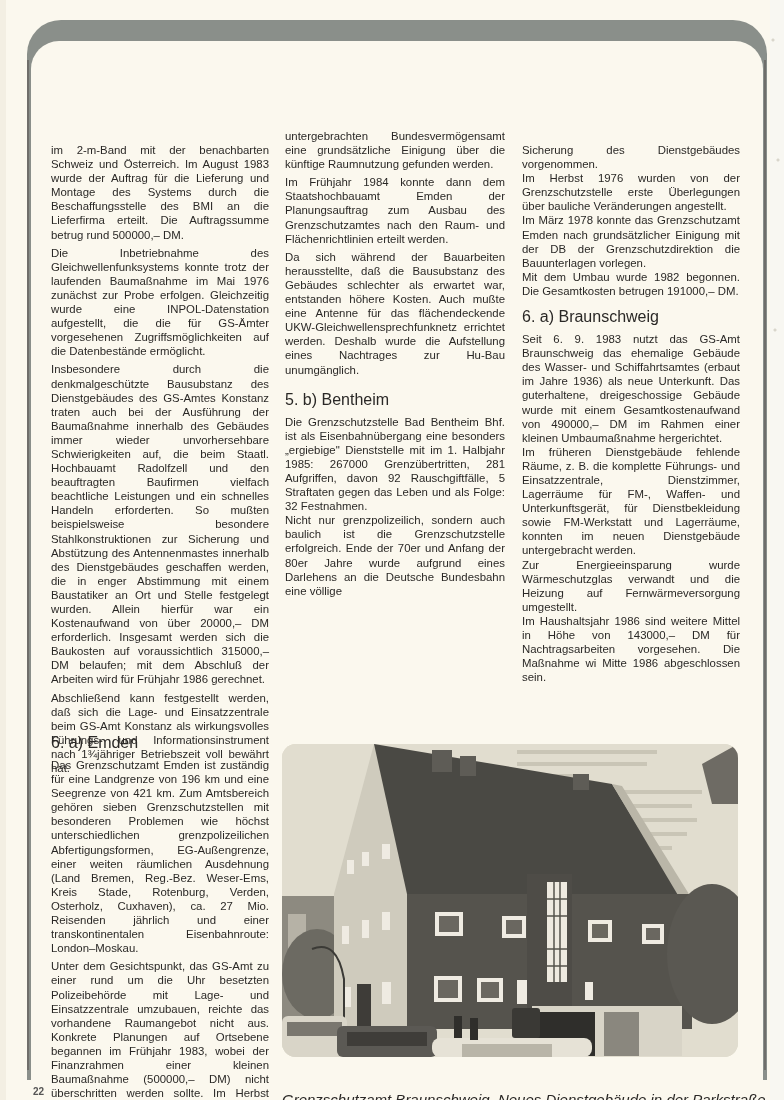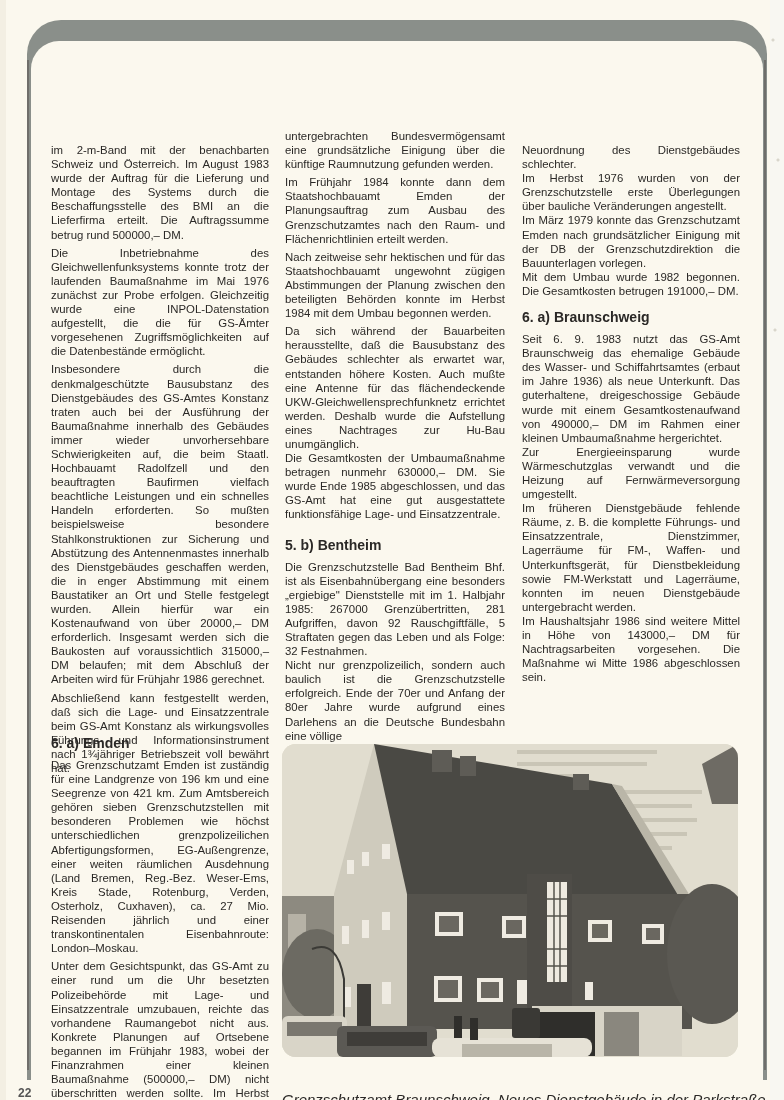--- a/index.html
+++ b/index.html
@@ -45,27 +45,27 @@
     font-size:11.4px; line-height:14.1px;
     text-align:justify;
   }
   .col p { margin:0 0 4px 0; hyphens:manual; }
   .col p.tight { margin-bottom:0; }
   .col1 { left:51px; top:143px; width:218px; }
   .col2 { left:285px; top:129px; width:220px; }
   .col3 { left:522px; top:143px; width:218px; }
   .col1b { left:51px; top:736px; width:218px; }
   h3 {
-    font-size:14px; font-weight:bold; margin:0 0 8px 0; line-height:14px;
+    font-size:16px; font-weight:normal; margin:0 0 8px 0; line-height:14px;
   }
   .col2 h3 { margin-top:16px; }
   .col3 h3 { margin-top:12px; }
   .page-number {
-    position:absolute; left:18px; top:1086px;
-    font-size:12px; font-weight:bold; color:#555;
+    position:absolute; left:33px; top:1086px;
+    font-size:10px; font-weight:bold; color:#555;
   }
   .photo {
     position:absolute; left:282px; top:744px; width:456px; height:313px;
     border-radius:14px; overflow:hidden;
     background:#dcd8c9;
   }
   .photo svg { display:block; }
   .caption {
     position:absolute; left:282px; top:1061px; width:470px;
     font-size:15px; font-style:italic; color:#2a2826;
@@ -93,37 +93,35 @@
 
 <div class="col col1b">
   <h3>6. a) Emden</h3>
   <p>Das Grenzschutzamt Emden ist zuständig für eine Landgrenze von 196 km und eine Seegrenze von 421 km. Zum Amtsbereich gehören sieben Grenzschutzstellen mit besonderen Problemen wie höchst unterschiedlichen grenzpolizeilichen Abfertigungsformen, EG-Außengrenze, einer weiten räumlichen Ausdehnung (Land Bremen, Reg.-Bez. Weser-Ems, Kreis Stade, Rotenburg, Verden, Osterholz, Cuxhaven), ca. 27 Mio. Reisenden jährlich und einer transkontinentalen Eisenbahnroute: London–Moskau.</p>
   <p>Unter dem Gesichtspunkt, das GS-Amt zu einer rund um die Uhr besetzten Polizeibehörde mit Lage- und Einsatzzentrale umzubauen, reichte das vorhandene Raumangebot nicht aus. Konkrete Planungen auf Ortsebene begannen im Frühjahr 1983, wobei der Finanzrahmen einer kleinen Baumaßnahme (500000,– DM) nicht überschritten werden sollte. Im Herbst 1983 konnte mit dem im gleichen Gebäude</p>
 </div>
 
 <div class="col col2">
   <p>untergebrachten Bundesvermögensamt eine grundsätzliche Einigung über die künftige Raumnutzung gefunden werden.</p>
   <p>Im Frühjahr 1984 konnte dann dem Staatshochbauamt Emden der Planungsauftrag zum Ausbau des Grenzschutzamtes nach den Raum- und Flächenrichtlinien erteilt werden.</p>
-  <p>Nach zeitweise sehr hektischen und für das Staatshochbauamt ungewohnt zügigen Abstimmungen der Planung zwischen den beteiligten Behörden konnte im Herbst 1984 mit dem Umbau begonnen werden.</p>
   <p class="tight">Da sich während der Bauarbeiten herausstellte, daß die Bausubstanz des Gebäudes schlechter als erwartet war, entstanden höhere Kosten. Auch mußte eine Antenne für das flächendeckende UKW-Gleichwellensprechfunknetz errichtet werden. Deshalb wurde die Aufstellung eines Nachtrages zur Hu-Bau unumgänglich.</p>
-  <p>Die Gesamtkosten der Umbaumaßnahme betragen nunmehr 630000,– DM. Sie wurde Ende 1985 abgeschlossen, und das GS-Amt hat eine gut ausgestattete funktionsfähige Lage- und Einsatzzentrale.</p>
   <h3>5. b) Bentheim</h3>
   <p class="tight">Die Grenzschutzstelle Bad Bentheim Bhf. ist als Eisenbahnübergang eine besonders „ergiebige" Dienststelle mit im 1. Halbjahr 1985: 267000 Grenzübertritten, 281 Aufgriffen, davon 92 Rauschgiftfälle, 5 Straftaten gegen das Leben und als Folge: 32 Festnahmen.</p>
   <p>Nicht nur grenzpolizeilich, sondern auch baulich ist die Grenzschutzstelle erfolgreich. Ende der 70er und Anfang der 80er Jahre wurde aufgrund eines Darlehens an die Deutsche Bundesbahn eine völlige</p>
 </div>
 
 <div class="col col3">
-  <p class="tight">Neuordnung des Dienstgebäudes schlechter.</p>
+  <p class="tight">Sicherung des Dienstgebäudes vorgenommen.</p>
   <p class="tight">Im Herbst 1976 wurden von der Grenzschutzstelle erste Überlegungen über bauliche Veränderungen angestellt.</p>
-  <p class="tight">Im März 1979 konnte das Grenzschutzamt Emden nach grundsätzlicher Einigung mit der DB der Grenzschutzdirektion die Bauunterlagen vorlegen.</p>
+  <p class="tight">Im März 1978 konnte das Grenzschutzamt Emden nach grundsätzlicher Einigung mit der DB der Grenzschutzdirektion die Bauunterlagen vorlegen.</p>
   <p>Mit dem Umbau wurde 1982 begonnen. Die Gesamtkosten betrugen 191000,– DM.</p>
   <h3>6. a) Braunschweig</h3>
   <p class="tight">Seit 6. 9. 1983 nutzt das GS-Amt Braunschweig das ehemalige Gebäude des Wasser- und Schiffahrtsamtes (erbaut im Jahre 1936) als neue Unterkunft. Das guterhaltene, dreigeschossige Gebäude wurde mit einem Gesamtkostenaufwand von 490000,– DM im Rahmen einer kleinen Umbaumaßnahme hergerichtet.</p>
+  <p class="tight">Im früheren Dienstgebäude fehlende Räume, z. B. die komplette Führungs- und Einsatzzentrale, Dienstzimmer, Lagerräume für FM-, Waffen- und Unterkunftsgerät, für Dienstbekleidung sowie FM-Werkstatt und Lagerräume, konnten im neuen Dienstgebäude untergebracht werden.</p>
   <p class="tight">Zur Energieeinsparung wurde Wärmeschutzglas verwandt und die Heizung auf Fernwärmeversorgung umgestellt.</p>
-  <p class="tight">Im früheren Dienstgebäude fehlende Räume, z. B. die komplette Führungs- und Einsatzzentrale, Dienstzimmer, Lagerräume für FM-, Waffen- und Unterkunftsgerät, für Dienstbekleidung sowie FM-Werkstatt und Lagerräume, konnten im neuen Dienstgebäude untergebracht werden.</p>
   <p>Im Haushaltsjahr 1986 sind weitere Mittel in Höhe von 143000,– DM für Nachtragsarbeiten vorgesehen. Die Maßnahme wi Mitte 1986 abgeschlossen sein.</p>
 </div>
 
 <div class="photo">
   <svg width="456" height="313" viewBox="0 0 456 313" xmlns="http://www.w3.org/2000/svg">
     <rect x="0" y="0" width="456" height="313" fill="#e1ddcf"></rect>
 
     <g fill="#c9c5b6">
       <rect x="235" y="6" width="140" height="4"></rect>
       <rect x="235" y="18" width="130" height="4"></rect>

